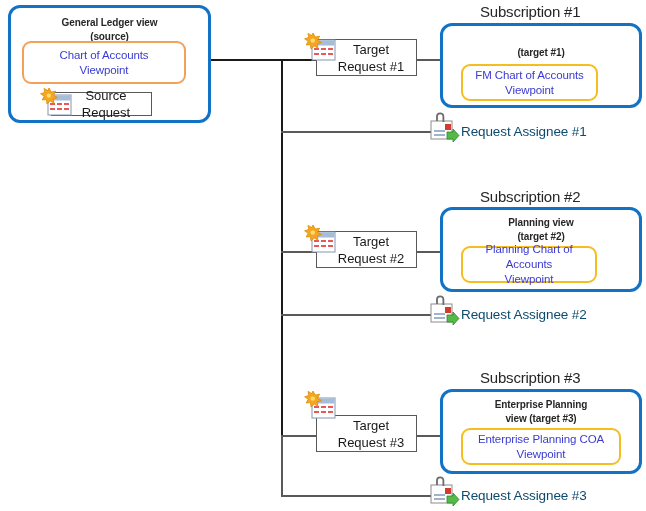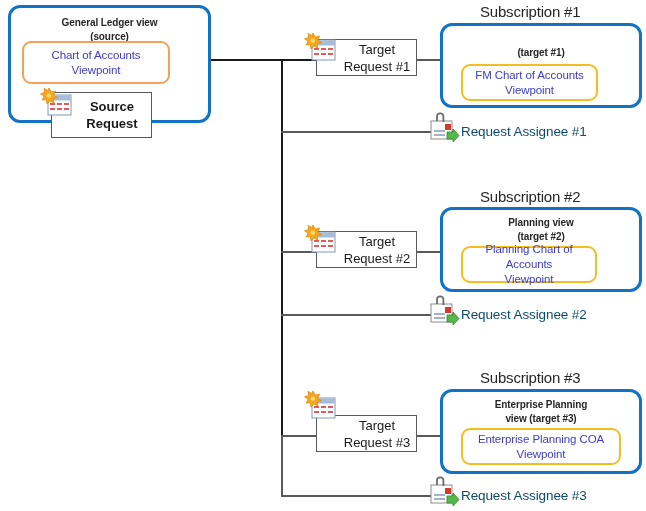--- a/index.html
+++ b/index.html
@@ -70,20 +70,21 @@
     box-sizing: border-box;
     border: 1px solid #595959;
     background: #ffffff;
     display: flex;
     align-items: center;
     justify-content: flex-end;
     text-align: center;
     font-size: 13px;
     color: #1a1a1a;
     line-height: 17px;
+    padding-right: 6px;
   }
   .reqbox span { display: block; width: 78px; }
 
   
   .sub-heading {
     position: absolute;
     font-size: 15px;
     color: #262626;
     white-space: nowrap;
     letter-spacing: -0.2px;
@@ -128,28 +129,28 @@
 
   <div class="line line-h" style="left:416px; top:59px; width:26px;"></div>
   <div class="line line-h" style="left:416px; top:251px; width:26px;"></div>
   <div class="line line-h" style="left:416px; top:435px; width:26px;"></div>
 
   <div class="panel" style="left:8px; top:5px; width:203px; height:118px;">
     <div class="panel-title" style="top:8px;">General Ledger view</div>
     <div class="panel-title" style="top:22px;">(source)</div>
   </div>
 
-  <div class="viewpoint viewpoint-source" style="left:22px; top:41px; width:148px; height:43px;">
+  <div class="viewpoint viewpoint-source" style="left:22px; top:41px; width:164px; height:43px;">
     <div>
       <div>Chart of Accounts</div>
       <div>Viewpoint</div>
     </div>
   </div>
 
-  <div class="reqbox" style="left:51px; top:92px; width:101px; height:46px;font-weight:bold;">
+  <div class="reqbox" style="left:51px; top:92px; width:101px; height:24px;">
     <span>
       <span>Source</span>
       <span>Request</span>
     </span>
   </div>
 
   <svg class="icon" style="left:39px; top:88px;" width="34" height="31" viewBox="0 0 34 31">
     <rect x="9" y="7" width="23" height="20" fill="#ffffff" stroke="#8496b0" stroke-width="1"></rect>
     <rect x="9.5" y="7.5" width="22" height="5" fill="#a6bcd9"></rect>
     <line x1="11" y1="16" x2="16" y2="16" stroke="#e03030" stroke-width="1.6"></line>

